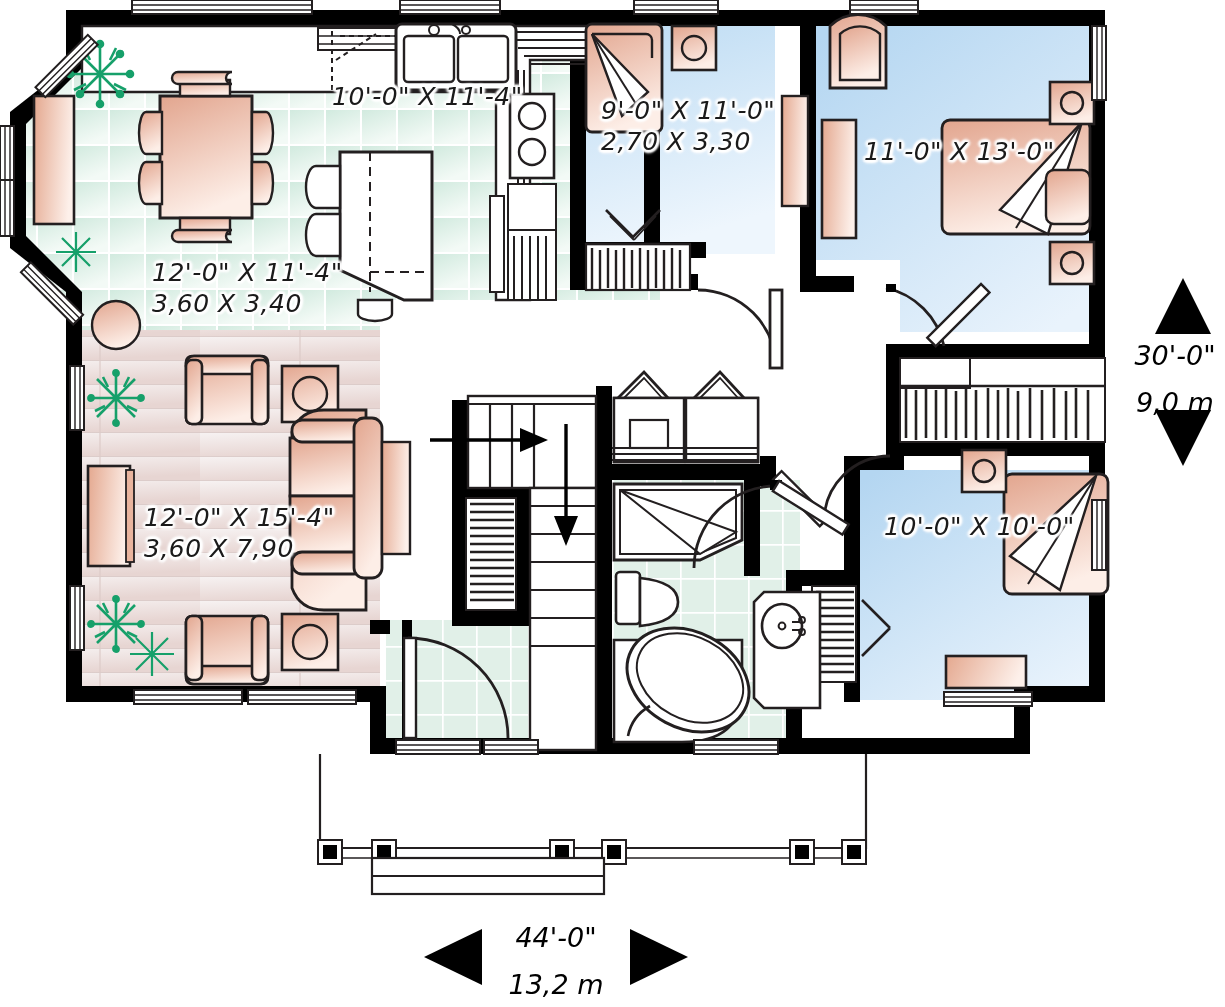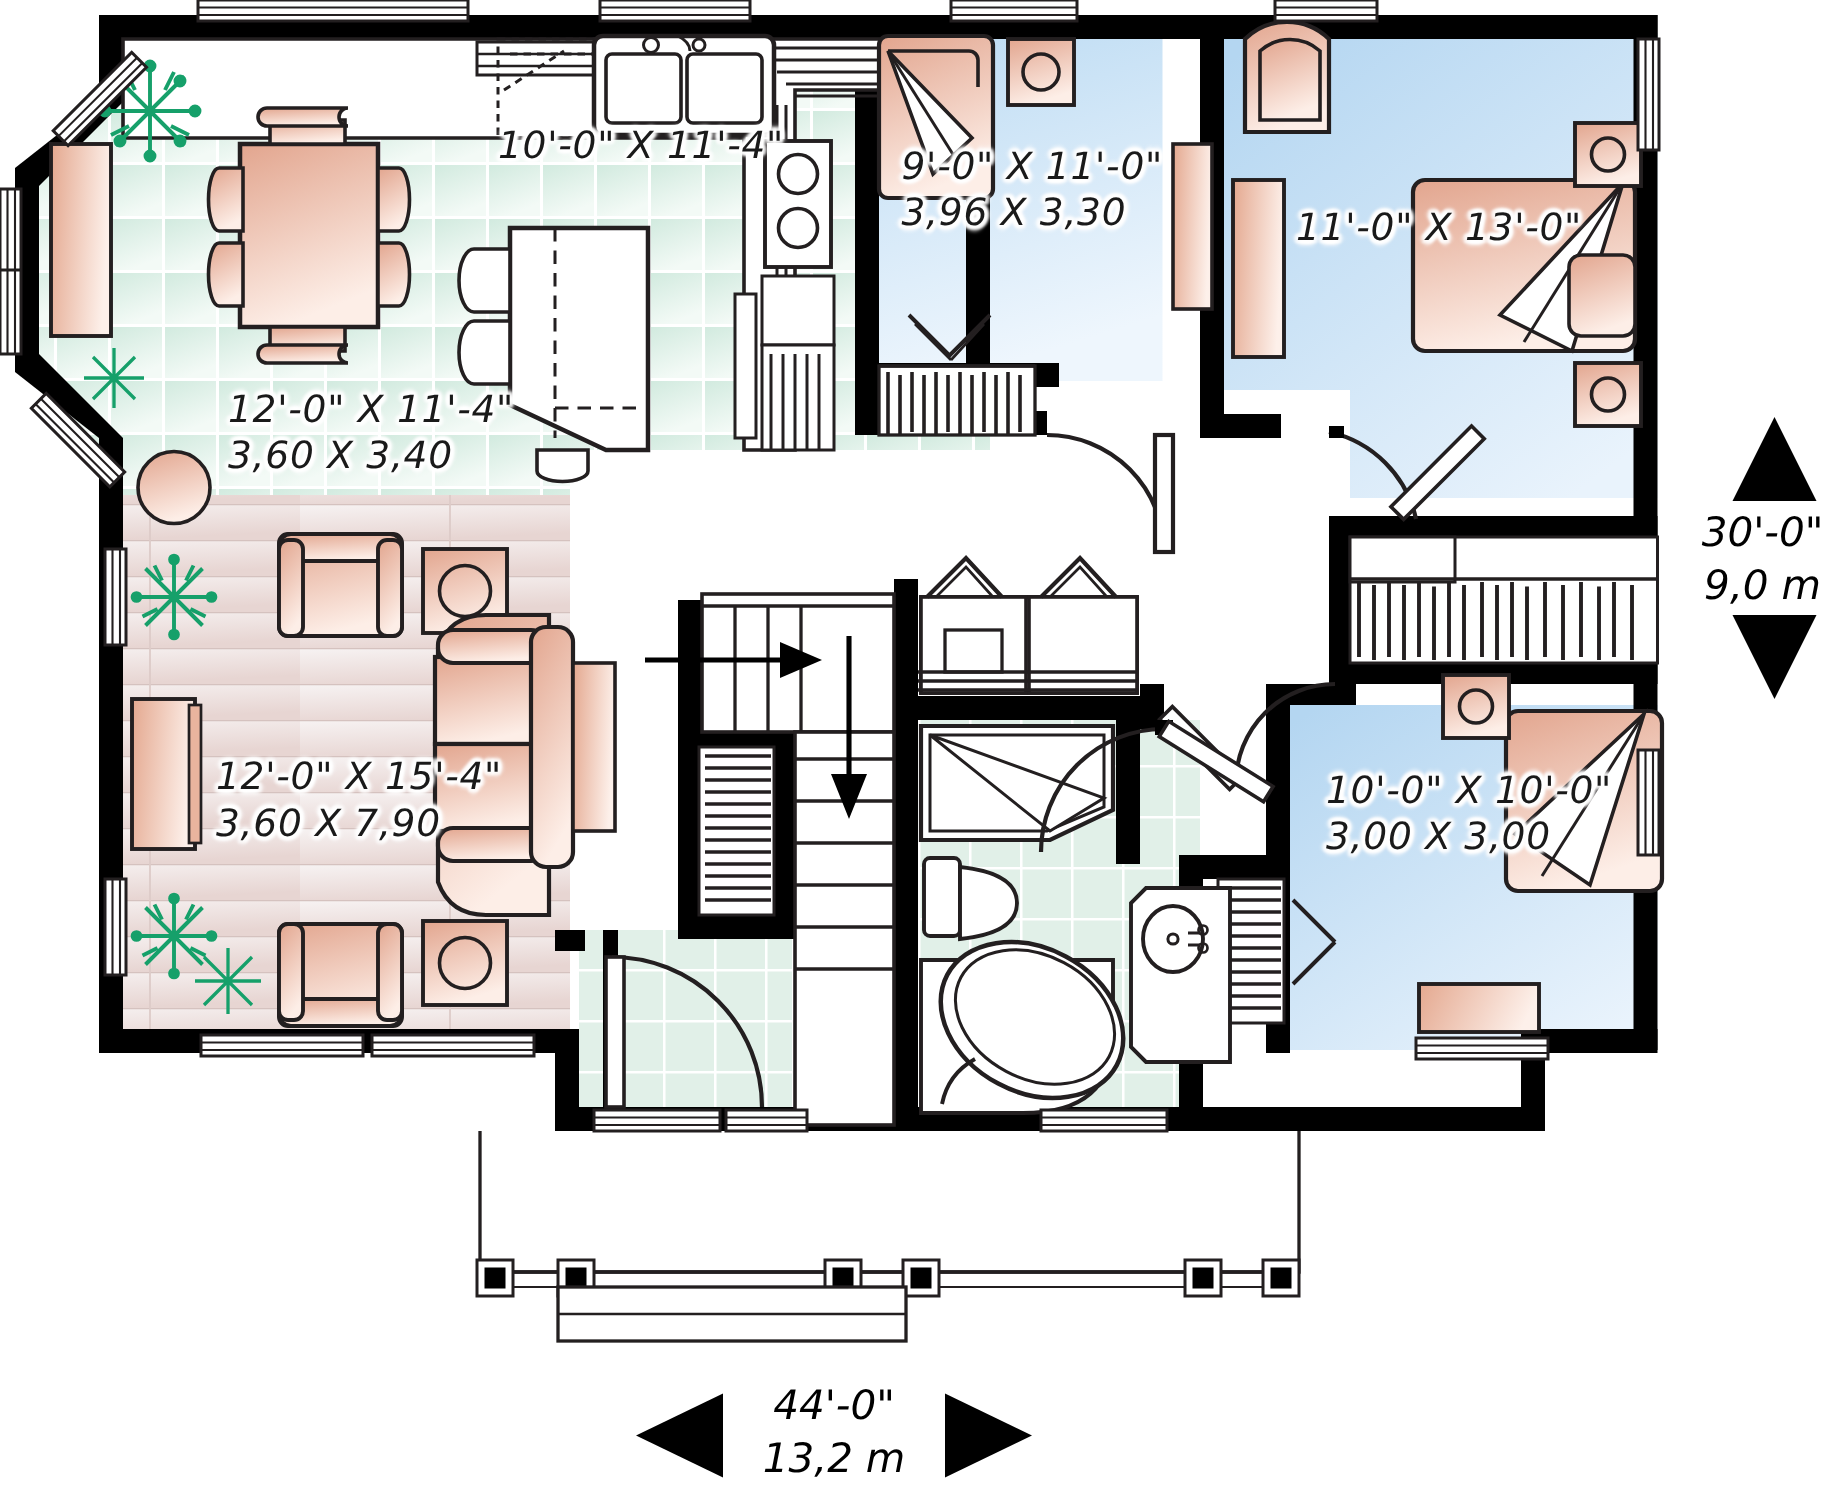--- a/index.html
+++ b/index.html
@@ -23,21 +23,21 @@
   .dimlbl .l2{display:block;margin-top:2px;}
   .extlbl{
     position:absolute;
     font-family:"DejaVu Sans",sans-serif;
     font-size:27px;
     font-style:italic;
     color:#000;
     white-space:nowrap;
     text-align:center;
   }
-  .extlbl .l2{display:block;margin-top:4px;}
+  .extlbl .l2{display:block;margin-top:16px;}
 </style>
 </head>
 <body>
 
 <div id="stage">
 
 <svg width="1225" height="1007" viewBox="0 0 1225 1007" xmlns="http://www.w3.org/2000/svg">
 
   <defs>
     <linearGradient id="gblue" x1="0" y1="0" x2="0.25" y2="1">
@@ -703,35 +703,34 @@
   <span>10'-0" X 11'-4"</span>
 </div>
 
 <div class="dimlbl" style="left:152px;top:258px;">
   <span>12'-0" X 11'-4"</span>
   <span class="l2">3,60 X 3,40</span>
 </div>
 
 <div class="dimlbl" style="left:601px;top:96px;">
   <span>9'-0" X 11'-0"</span>
-  <span class="l2">3,96 X 3,30</span>
+  <span class="l2">2,70 X 3,30</span>
 </div>
 
 <div class="dimlbl" style="left:864px;top:137px;">
   <span>11'-0" X 13'-0"</span>
 </div>
 
 <div class="dimlbl" style="left:144px;top:503px;">
   <span>12'-0" X 15'-4"</span>
   <span class="l2">3,60 X 7,90</span>
 </div>
 
 <div class="dimlbl" style="left:884px;top:512px;">
   <span>10'-0" X 10'-0"</span>
-  <span class="l2">3,00 X 3,00</span>
 </div>
 
 <div class="extlbl" style="left:1128px;top:340px;width:94px;">
   <span>30'-0"</span>
   <span class="l2">9,0 m</span>
 </div>
 
 <div class="extlbl" style="left:486px;top:922px;width:140px;">
   <span>44'-0"</span>
   <span class="l2">13,2 m</span>

